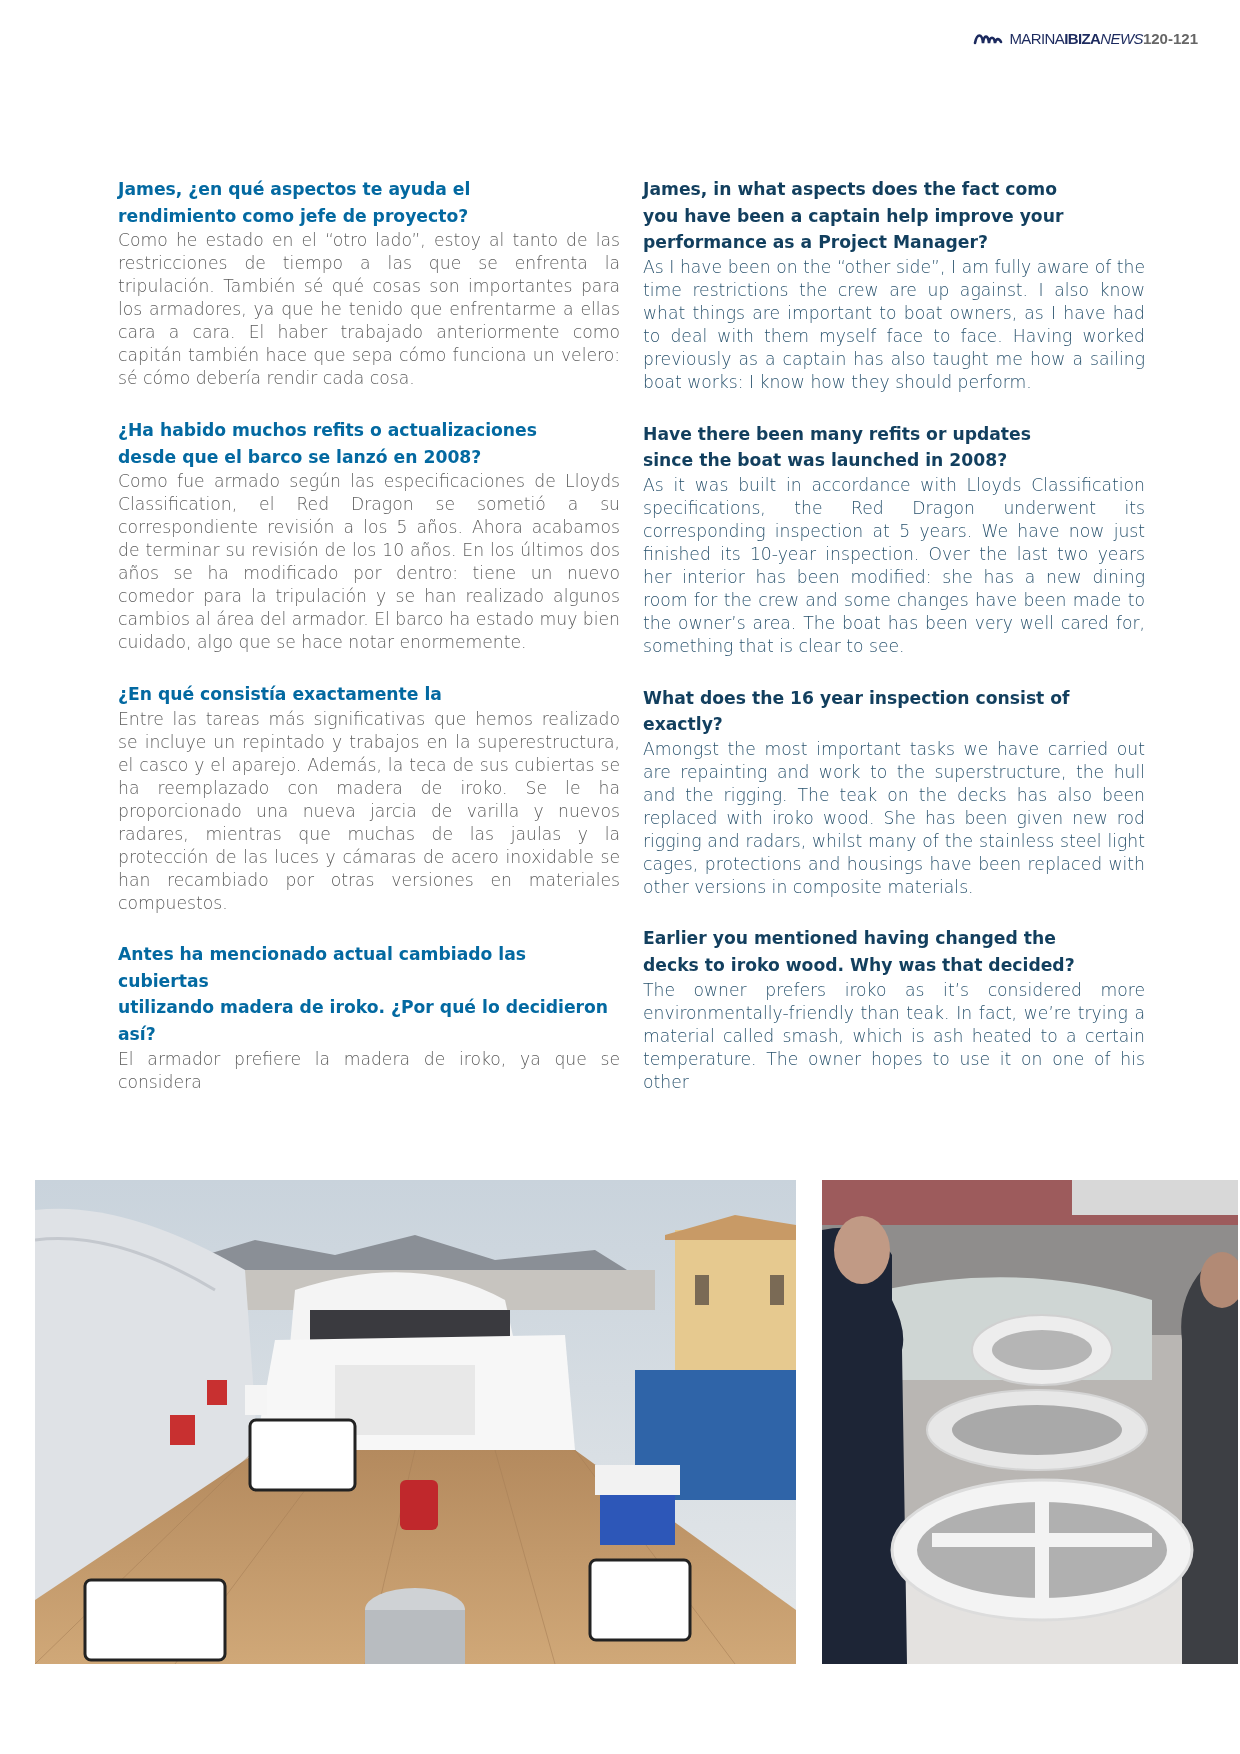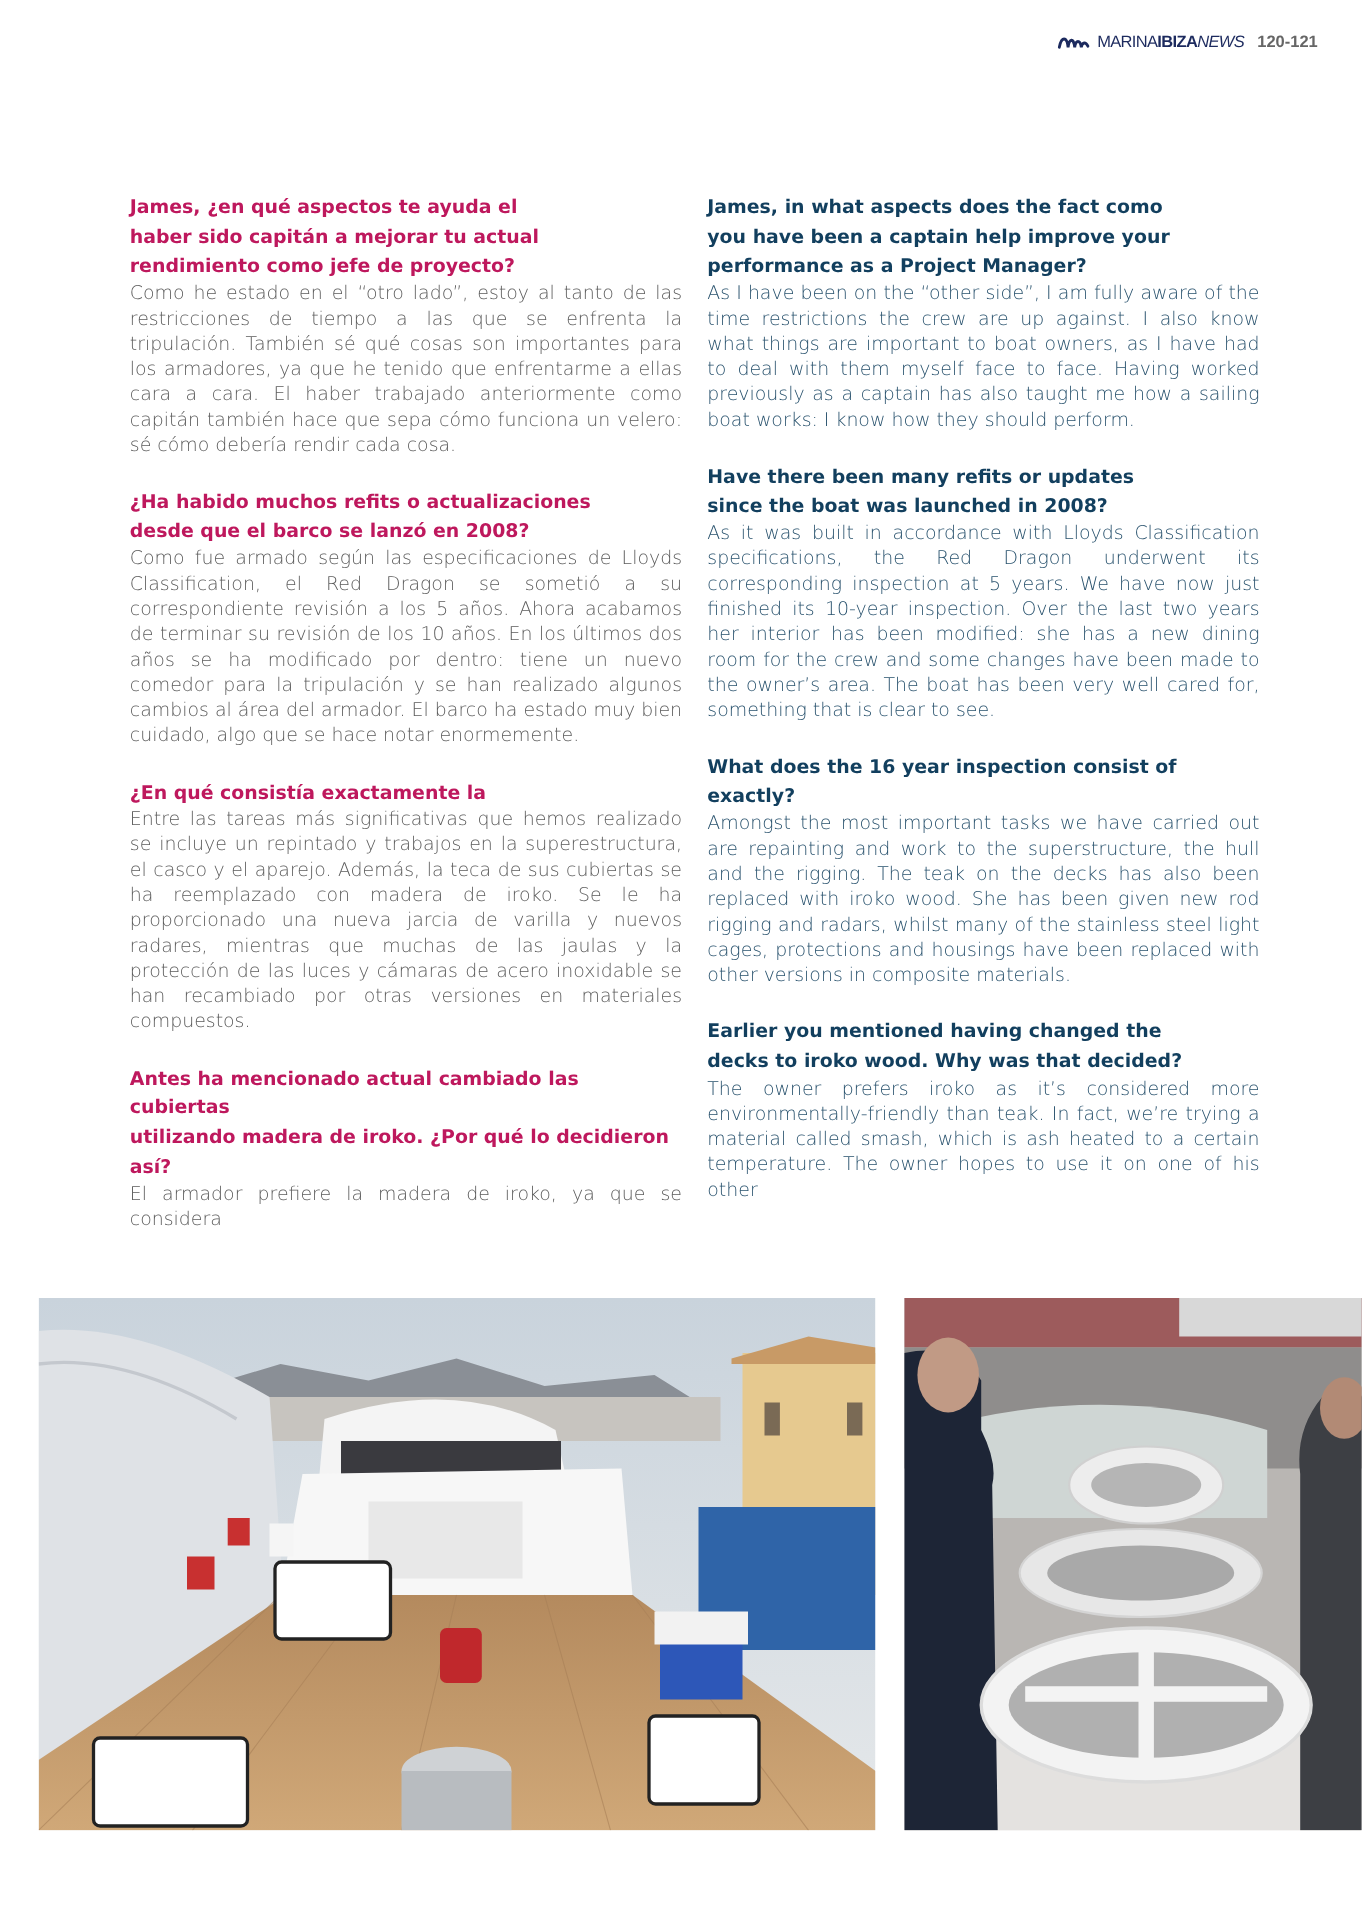--- a/index.html
+++ b/index.html
@@ -5,29 +5,29 @@
   html, body { margin: 0; padding: 0; background: #ffffff; }
   body { width: 1240px; height: 1754px; position: relative; overflow: hidden;
          font-family: "DejaVu Sans", sans-serif; }
   .header { position: absolute; top: 30px; right: 42px; display: flex; align-items: center; gap: 0; }
   .logo { display: flex; align-items: center; gap: 6px; }
   .logo-mark { width: 30px; height: 16px; }
   .brand { font-family: "Liberation Sans", sans-serif; font-size: 15px; color: #1c2a5e; letter-spacing: -0.6px; }
   .brand .b1 { font-weight: normal; }
   .brand .b2 { font-weight: bold; }
   .brand .b3 { font-style: italic; }
-  .page-num { font-family: "Liberation Sans", sans-serif; font-size: 15px; color: #666; font-weight: bold; margin-left: 12px; }
+  .page-num { font-family: "Liberation Sans", sans-serif; font-size: 15px; color: #666; font-weight: bold; margin-left: 0; }
 
   .col { position: absolute; top: 176px; width: 502px; }
   .col-es { left: 118px; }
   .col-en { left: 643px; }
   .qa { margin-bottom: 26.5px; }
   .q { font-family: "DejaVu Sans", sans-serif; font-weight: bold; font-size: 17.2px; line-height: 26.7px; }
   .a { font-family: "DejaVu Sans", sans-serif; font-size: 17.2px; line-height: 23px; text-align: justify; hyphens: none; font-weight: 300; }
-  .col-es .q { color: #be185d; }
+  .col-es .q { color: #0369a1; }
   .col-es .a { color: #5c5c5c; }
   .col-en .q { color: #123f5e; }
   .col-en .a { color: #2a536e; }
   .q-line { display: block; }
 
   .photo { position: absolute; top: 1180px; height: 484px; overflow: hidden; }
   .photo-left { left: 35px; width: 761px; }
   .photo-right { left: 822px; width: 416px; }
   .photo svg { display: block; width: 100%; height: 100%; }
 </style>
@@ -41,21 +41,20 @@
     </svg>
     <span class="brand"><span class="b1">MARINA</span><span class="b2">IBIZA</span><span class="b3">NEWS</span></span>
   </div>
   <span class="page-num">120-121</span>
 </div>
 
 <div class="col col-es">
   <div class="qa">
     <div class="q">
       <span class="q-line">James, ¿en qué aspectos te ayuda el</span>
-      <span class="q-line">haber sido capitán a mejorar tu actual</span>
       <span class="q-line">rendimiento como jefe de proyecto?</span>
     </div>
     <div class="a">Como he estado en el “otro lado”, estoy al tanto de las restricciones de tiempo a las que se enfrenta la tripulación. También sé qué cosas son importantes para los armadores, ya que he tenido que enfrentarme a ellas cara a cara. El haber trabajado anteriormente como capitán también hace que sepa cómo funciona un velero: sé cómo debería rendir cada cosa.</div>
   </div>
   <div class="qa">
     <div class="q">
       <span class="q-line">¿Ha habido muchos refits o actualizaciones</span>
       <span class="q-line">desde que el barco se lanzó en 2008?</span>
     </div>
     <div class="a">Como fue armado según las especificaciones de Lloyds Classification, el Red Dragon se sometió a su correspondiente revisión a los 5 años. Ahora acabamos de terminar su revisión de los 10 años. En los últimos dos años se ha modificado por dentro: tiene un nuevo comedor para la tripulación y se han realizado algunos cambios al área del armador. El barco ha estado muy bien cuidado, algo que se hace notar enormemente.</div>

